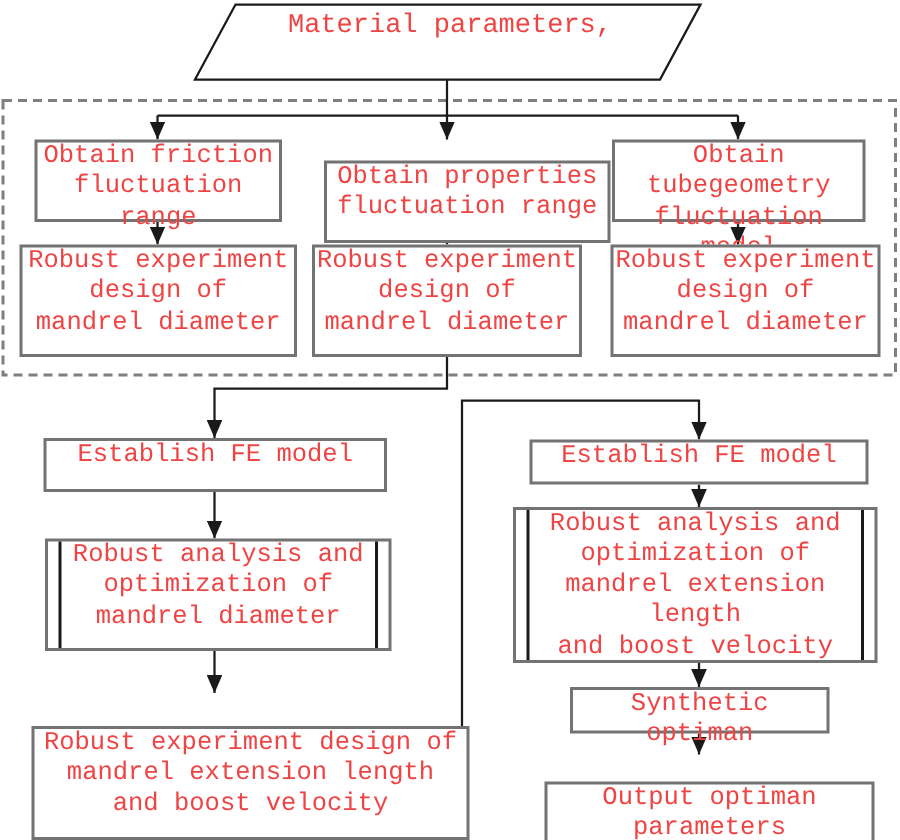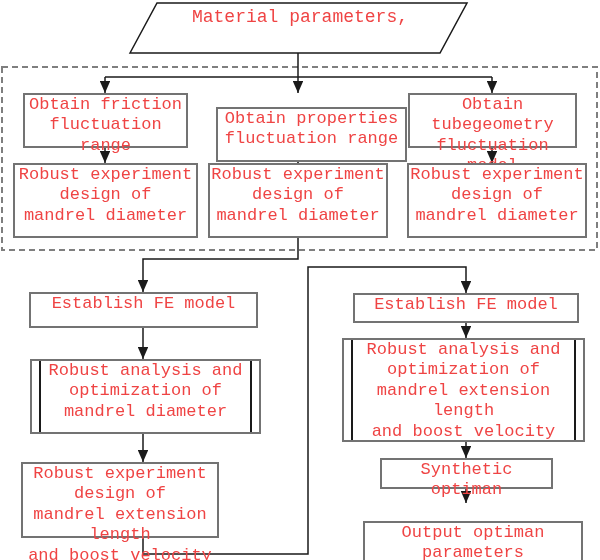--- a/index.html
+++ b/index.html
@@ -101,21 +101,21 @@
   <div class="box" style="left:29px;top:292px;width:229px;height:36px">
     <span class="lbl">Establish FE model</span>
   </div>
   <div class="box" style="left:30px;top:359px;width:231px;height:75px">
     <span class="dbar l"></span>
     <span class="dbar r"></span>
     <span class="lbl">Robust analysis and
 optimization of
 mandrel diameter</span>
   </div>
-  <div class="box" style="left:21px;top:462px;width:198px;height:76px">
+  <div class="box" style="left:21px;top:484px;width:292px;height:76px">
     <span class="lbl">Robust experiment design of
 mandrel extension length
 and boost velocity</span>
   </div>
 
   <div class="box" style="left:353px;top:293px;width:226px;height:30px">
     <span class="lbl">Establish FE model</span>
   </div>
   <div class="box" style="left:342px;top:338px;width:243px;height:104px">
     <span class="dbar l"></span>

